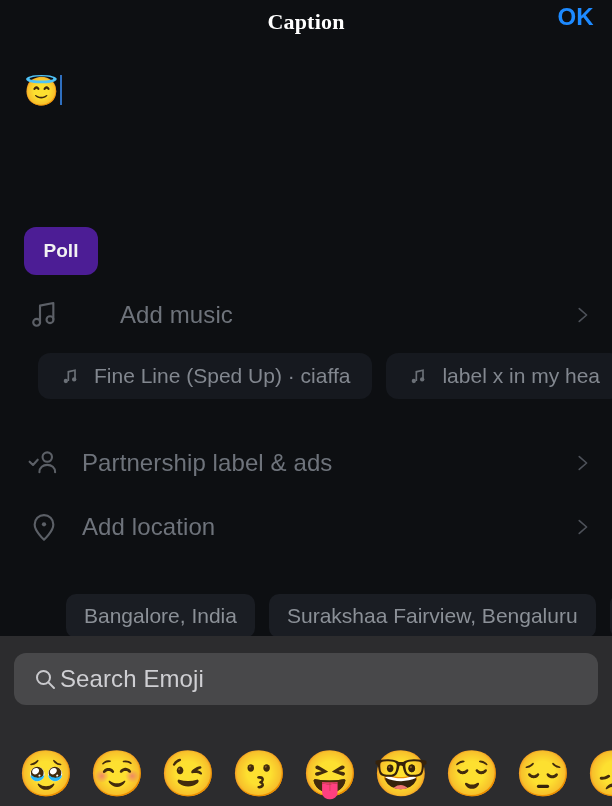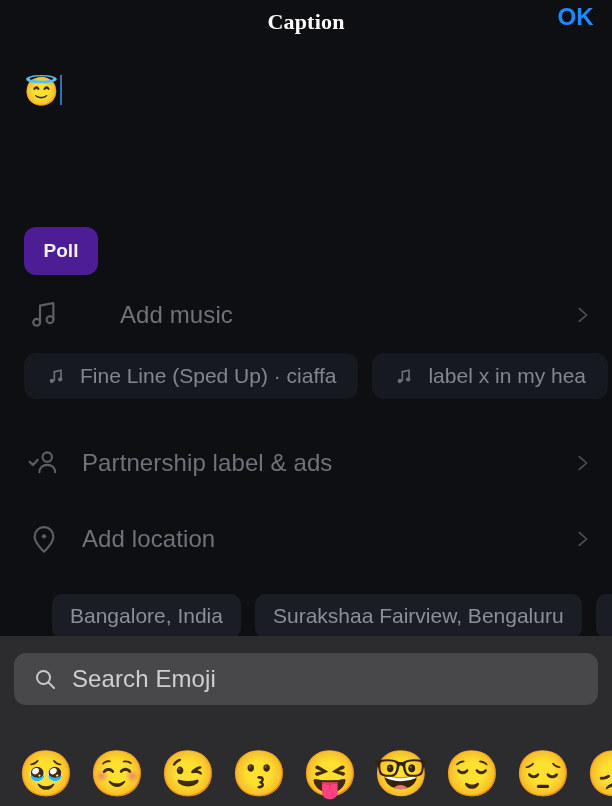--- a/index.html
+++ b/index.html
@@ -123,32 +123,32 @@
     height: 24px;
     flex: 0 0 24px;
     color: #4d5159;
     display: flex;
     align-items: center;
     justify-content: center;
   }
 
   #row-music    { top: 287px; gap: 38px; }
   #row-partner  { top: 435px; }
-  #row-location { top: 511px; }
+  #row-location { top: 499px; }
 
   
   .chip-strip {
     position: absolute;
     left: 0;
     width: 612px;
     height: 48px;
     display: flex;
     align-items: center;
     gap: 14px;
-    padding-left: 24px;
+    padding-left: 38px;
     overflow: hidden;
     white-space: nowrap;
   }
   #strip-music     { top: 352px; }
   #strip-locations { top: 592px; margin-left: 28px; }
 
   .music-chip {
     flex: 0 0 auto;
     height: 46px;
     display: flex;
@@ -204,21 +204,21 @@
   .search-icon {
     width: 26px;
     height: 26px;
     flex: 0 0 26px;
     display: flex;
     align-items: center;
     justify-content: center;
     color: #c9c9cd;
   }
   .search-placeholder {
-    margin-left: 14px;
+    margin-left: 2px;
     font-size: 24px;
     color: #cfcfd3;
     letter-spacing: 0.1px;
   }
   .cat-header {
     position: absolute;
     top: 80px;
     left: 22px;
     font-size: 17px;
     font-weight: bold;

